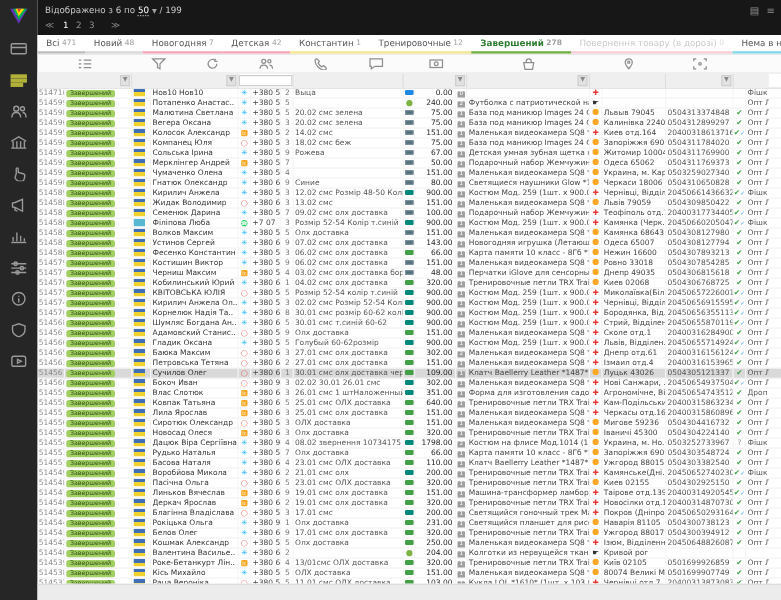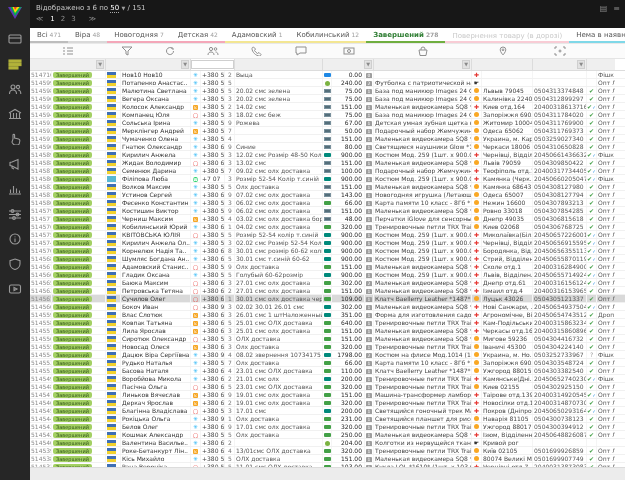--- a/index.html
+++ b/index.html
@@ -19,21 +19,21 @@
   .caret{font-size:5px;color:#9e9e9e;}
   .top-line2{line-height:11px;display:flex;gap:7px;align-items:center;color:#8f8f8f;}
   .pageno{cursor:pointer;}
   .pageno.cur{color:#fff;}
   .top-right-icons{position:absolute;right:5px;top:4px;color:#8f8f8f;font-size:8px;display:flex;gap:6px;}
   
   .tabs{height:15px;display:flex;background:#fff;border-bottom:1px solid #e8e8e8;overflow:hidden;white-space:nowrap;}
   .tab{padding:4px 7px;font-size:7px;color:#555;display:flex;align-items:center;gap:2px;border-bottom:2px solid var(--c,#e0e0e0);box-sizing:border-box;flex:0 0 auto;}
   .tab .cnt{font-size:6px;color:#9e9e9e;}
   .tab.active{color:#2e7d32;font-weight:bold;}
-  .tab.muted{color:#c9c9c9;flex-direction:column;}
+  .tab.muted{color:#c9c9c9;}
   .tab.muted .cnt{color:#d9d9d9;}
   
   .hdr-icons{height:14px;display:flex;align-items:center;background:#fbfbfb;border-bottom:1px solid #e5e5e5;}
   .hgroup{display:flex;align-items:center;justify-content:space-around;box-sizing:border-box;}
   .hgroup svg{stroke:#8f8f8f;fill:none;stroke-width:1;}
   .filters{height:11px;display:flex;background:#fff;border-bottom:1px solid #dcdcdc;}
   .fcell{background:#efefef;border-right:1px solid #dcdcdc;box-sizing:border-box;display:flex;align-items:center;justify-content:flex-end;}
   .fcell .dd{font-size:5px;color:#8a8a8a;background:#e2e2e2;border:1px solid #cfcfcf;line-height:7px;padding:0 1px;margin-right:1px;}
   .fcell.input{background:#fff;}
   .fcell.input input{width:100%;height:9px;border:1px solid #cfcfcf;box-sizing:border-box;font-size:6px;padding:0 1px;}
@@ -162,56 +162,56 @@
         </svg>
       </div>
   </div>
 
   <div class="main">
     <div class="topbar">
       <div class="top-line1">
         <span>Відображено з 6 по</span>
         <span class="pp">50</span>
         <span class="caret">▼</span>
-        <span>/ 151</span>
+        <span>/ 199</span>
       </div>
       <div class="top-line2">
         <span class="pageno">≪</span>
         <span id="pages"><span class="pageno cur" style="margin-right:6px">1</span><span class="pageno" style="margin-right:6px">2</span><span class="pageno" style="margin-right:6px">3</span></span>
         <span class="pageno">≫</span>
       </div>
       <div class="top-right-icons">
         <span>▤</span>
         <span>≡</span>
       </div>
     </div>
 
     <div class="tabs" id="tabs">
         <span class="tab" style="--c:#bdbdbd">
           <span>Всі</span>
           <span class="cnt">471</span>
         </span>
         <span class="tab" style="--c:#d9d9d9">
-          <span>Віра</span>
+          <span>Новий</span>
           <span class="cnt">48</span>
         </span>
         <span class="tab" style="--c:#f4a7b9">
           <span>Новогодняя</span>
           <span class="cnt">7</span>
         </span>
         <span class="tab" style="--c:#f4a7b9">
           <span>Детская</span>
           <span class="cnt">42</span>
         </span>
         <span class="tab" style="--c:#f3e693">
-          <span>Адамовский</span>
+          <span>Константин</span>
           <span class="cnt">1</span>
         </span>
         <span class="tab" style="--c:#f3e693">
-          <span>Кобилинський</span>
+          <span>Тренировочные</span>
           <span class="cnt">12</span>
         </span>
         <span class="tab active" style="--c:#6fae3f">
           <span>Завершений</span>
           <span class="cnt">278</span>
         </span>
         <span class="tab muted" style="--c:#f8ccd5">
           <span>Повернення товару (в дорозі)</span>
           <span class="cnt">0</span>
         </span>

